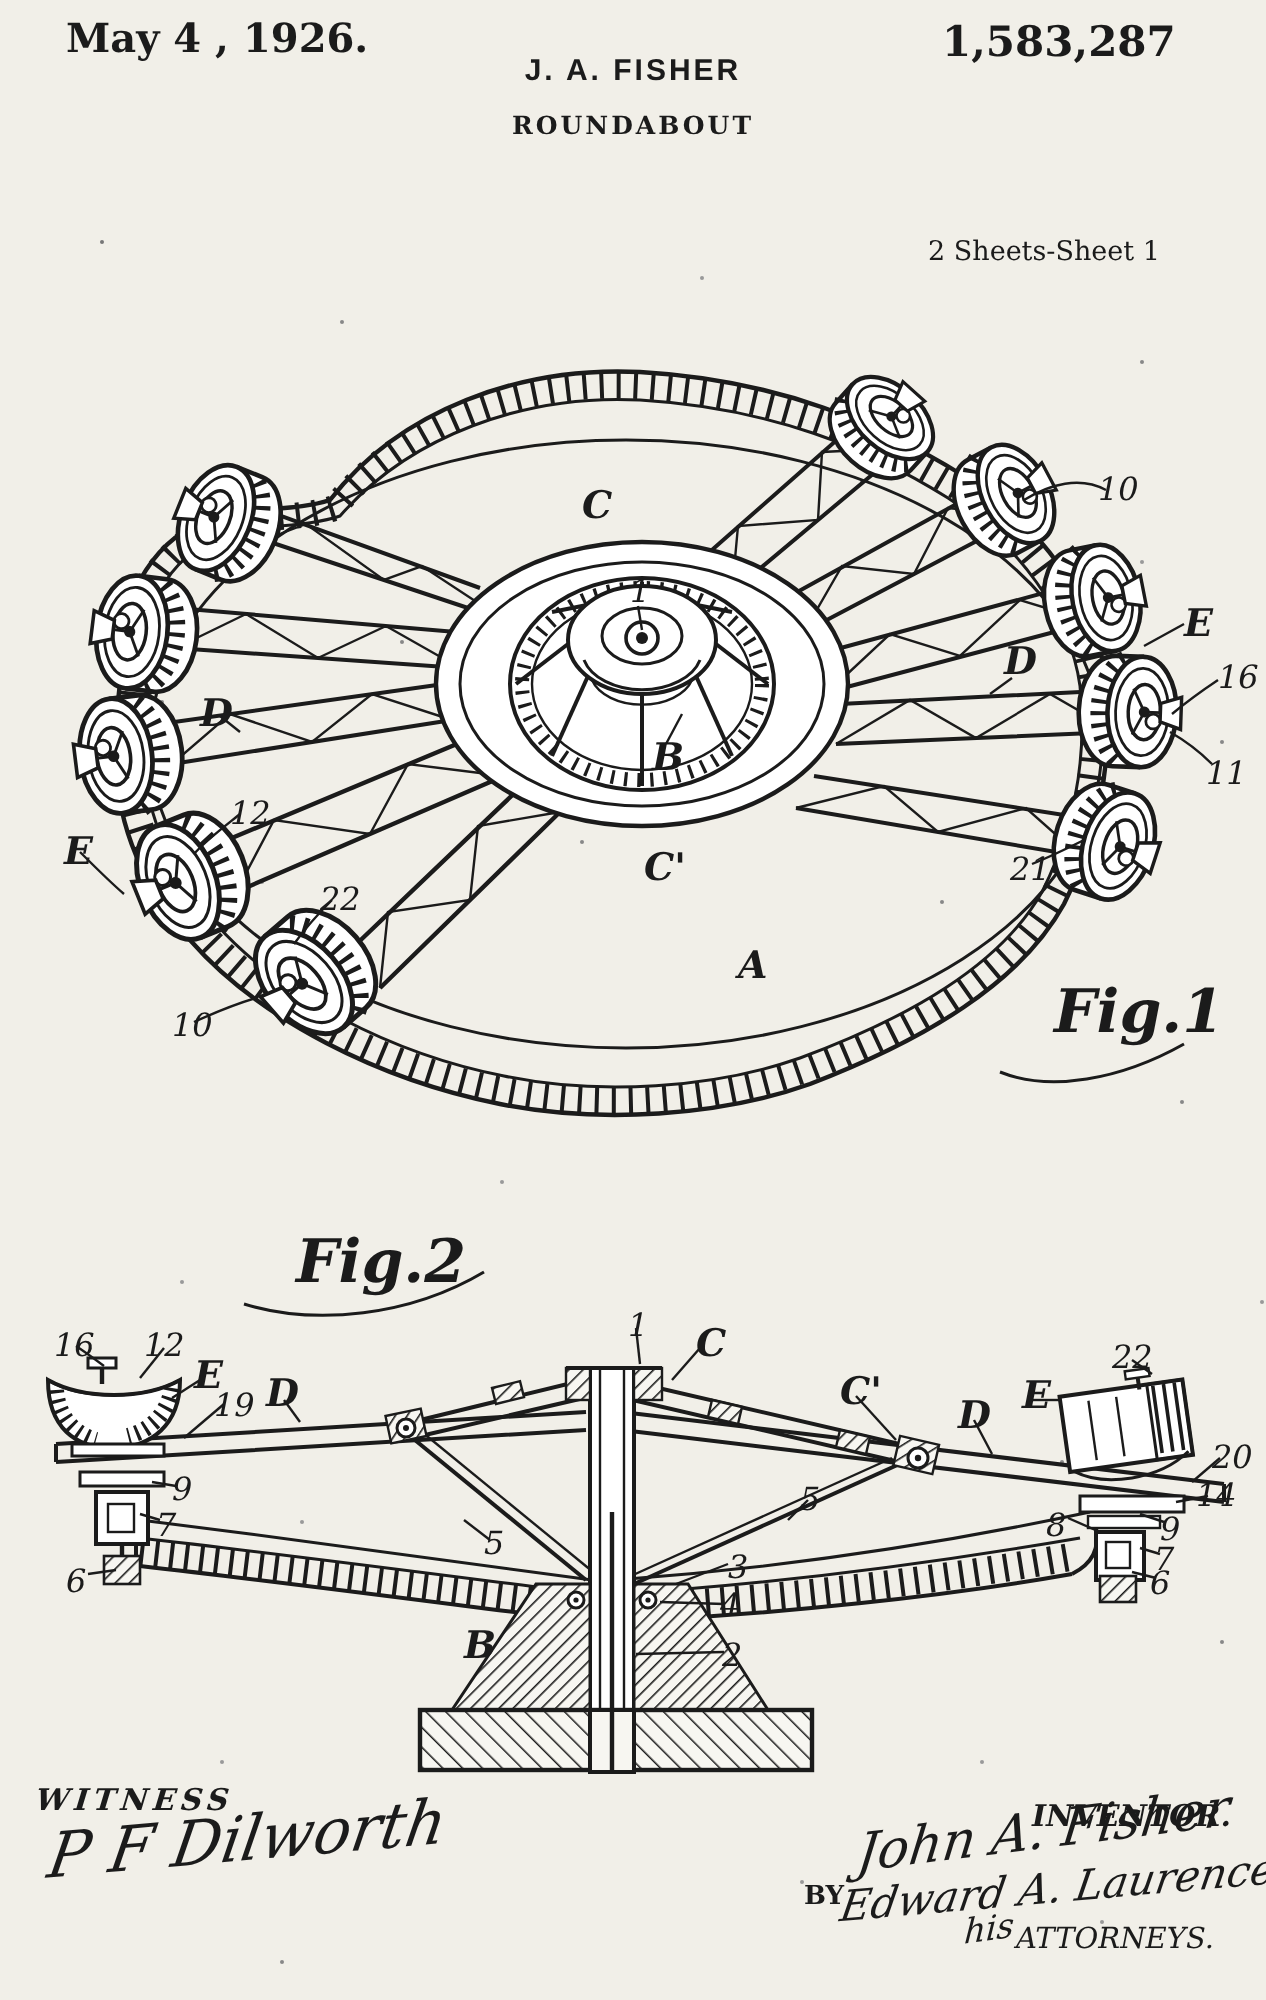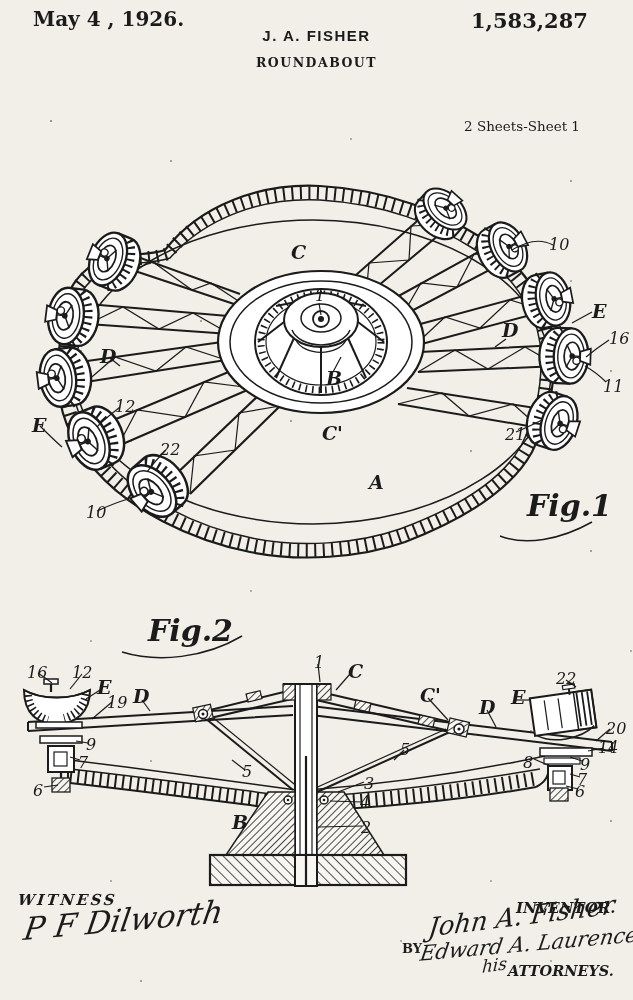--- a/index.html
+++ b/index.html
@@ -14,21 +14,21 @@
   #hdr-filing{left:186px;top:82px;font-size:13.5px;font-weight:bold;}
   #hdr-sheet{left:464px;top:84px;font-size:13.5px;font-weight:normal;margin-top:34px;}
   .sig{position:absolute;white-space:nowrap;}
   #witness{left:18px;top:891px;font-size:15px;font-weight:bold;font-style:italic;letter-spacing:2.5px;transform:skewX(-6deg);}
   #sig-witness{left:24px;top:902px;font-size:31px;font-style:italic;transform:rotate(-5deg) skewX(-14deg);}
   #inventor-h{left:516px;top:899px;font-size:15px;font-weight:bold;font-style:italic;}
   #sig-inventor{left:428px;top:901px;font-size:26px;font-style:italic;transform:rotate(-7deg) skewX(-14deg);}
   #by-label{left:402px;top:941px;font-size:13px;font-weight:bold;}
   #sig-attorney{left:420px;top:932px;font-size:21px;font-style:italic;transform:rotate(-5deg) skewX(-14deg);}
   #his-label{left:482px;top:955px;font-size:17px;font-style:italic;transform:rotate(-8deg) skewX(-12deg);}
-  #attorneys-label{left:508px;top:962px;font-size:14.5px;font-weight:bold;font-style:italic;}
+  #attorneys-label{left:508px;top:962px;font-size:14.5px;font-weight:normal;font-style:italic;}
   svg{position:absolute;left:0;top:0;}
   .ln{fill:none;stroke:#1b1b1b;}
   .wh{fill:#ffffff;stroke:#1b1b1b;}
   .s1{stroke-width:1.2px;} .s15{stroke-width:1.5px;} .s2{stroke-width:2px;} .s22{stroke-width:2.2px;}
   .tickband{fill:none;stroke:#1b1b1b;stroke-width:13;stroke-dasharray:2 6.5;}
   .tickband2{fill:none;stroke:#1b1b1b;stroke-width:14;stroke-dasharray:2 5.5;}
   .ringtick{fill:none;stroke:#1b1b1b;stroke-width:9;stroke-dasharray:1.8 4.8;}
   .ringtick2{fill:none;stroke:#1b1b1b;stroke-width:7;stroke-dasharray:1.6 5;}
   .ref-num{font:italic 16px "DejaVu Serif",serif;fill:#1b1b1b;}
   .ref-letter{font:italic bold 19px "DejaVu Serif",serif;fill:#1b1b1b;}

